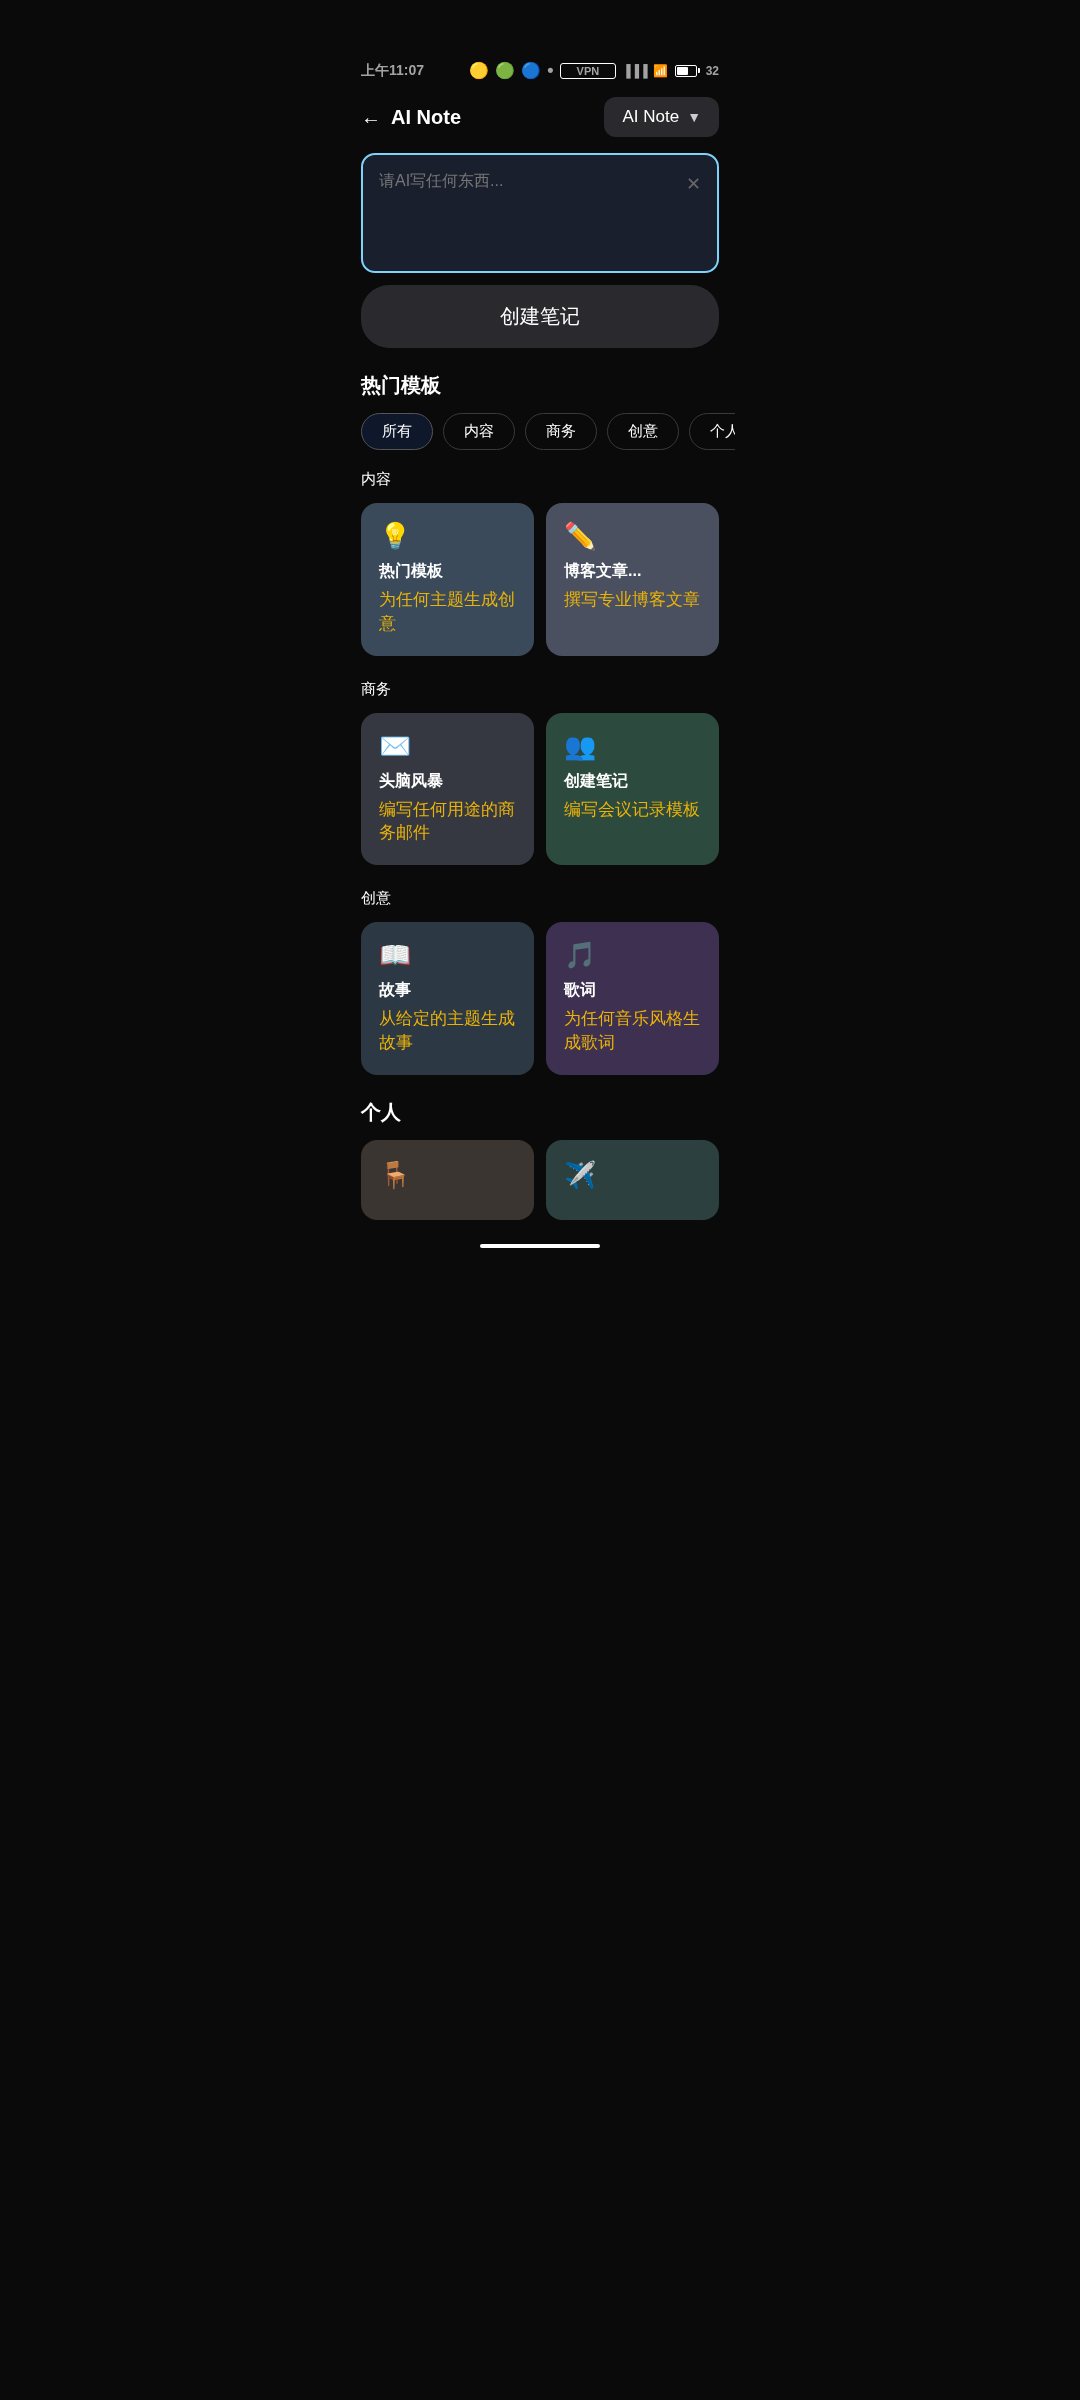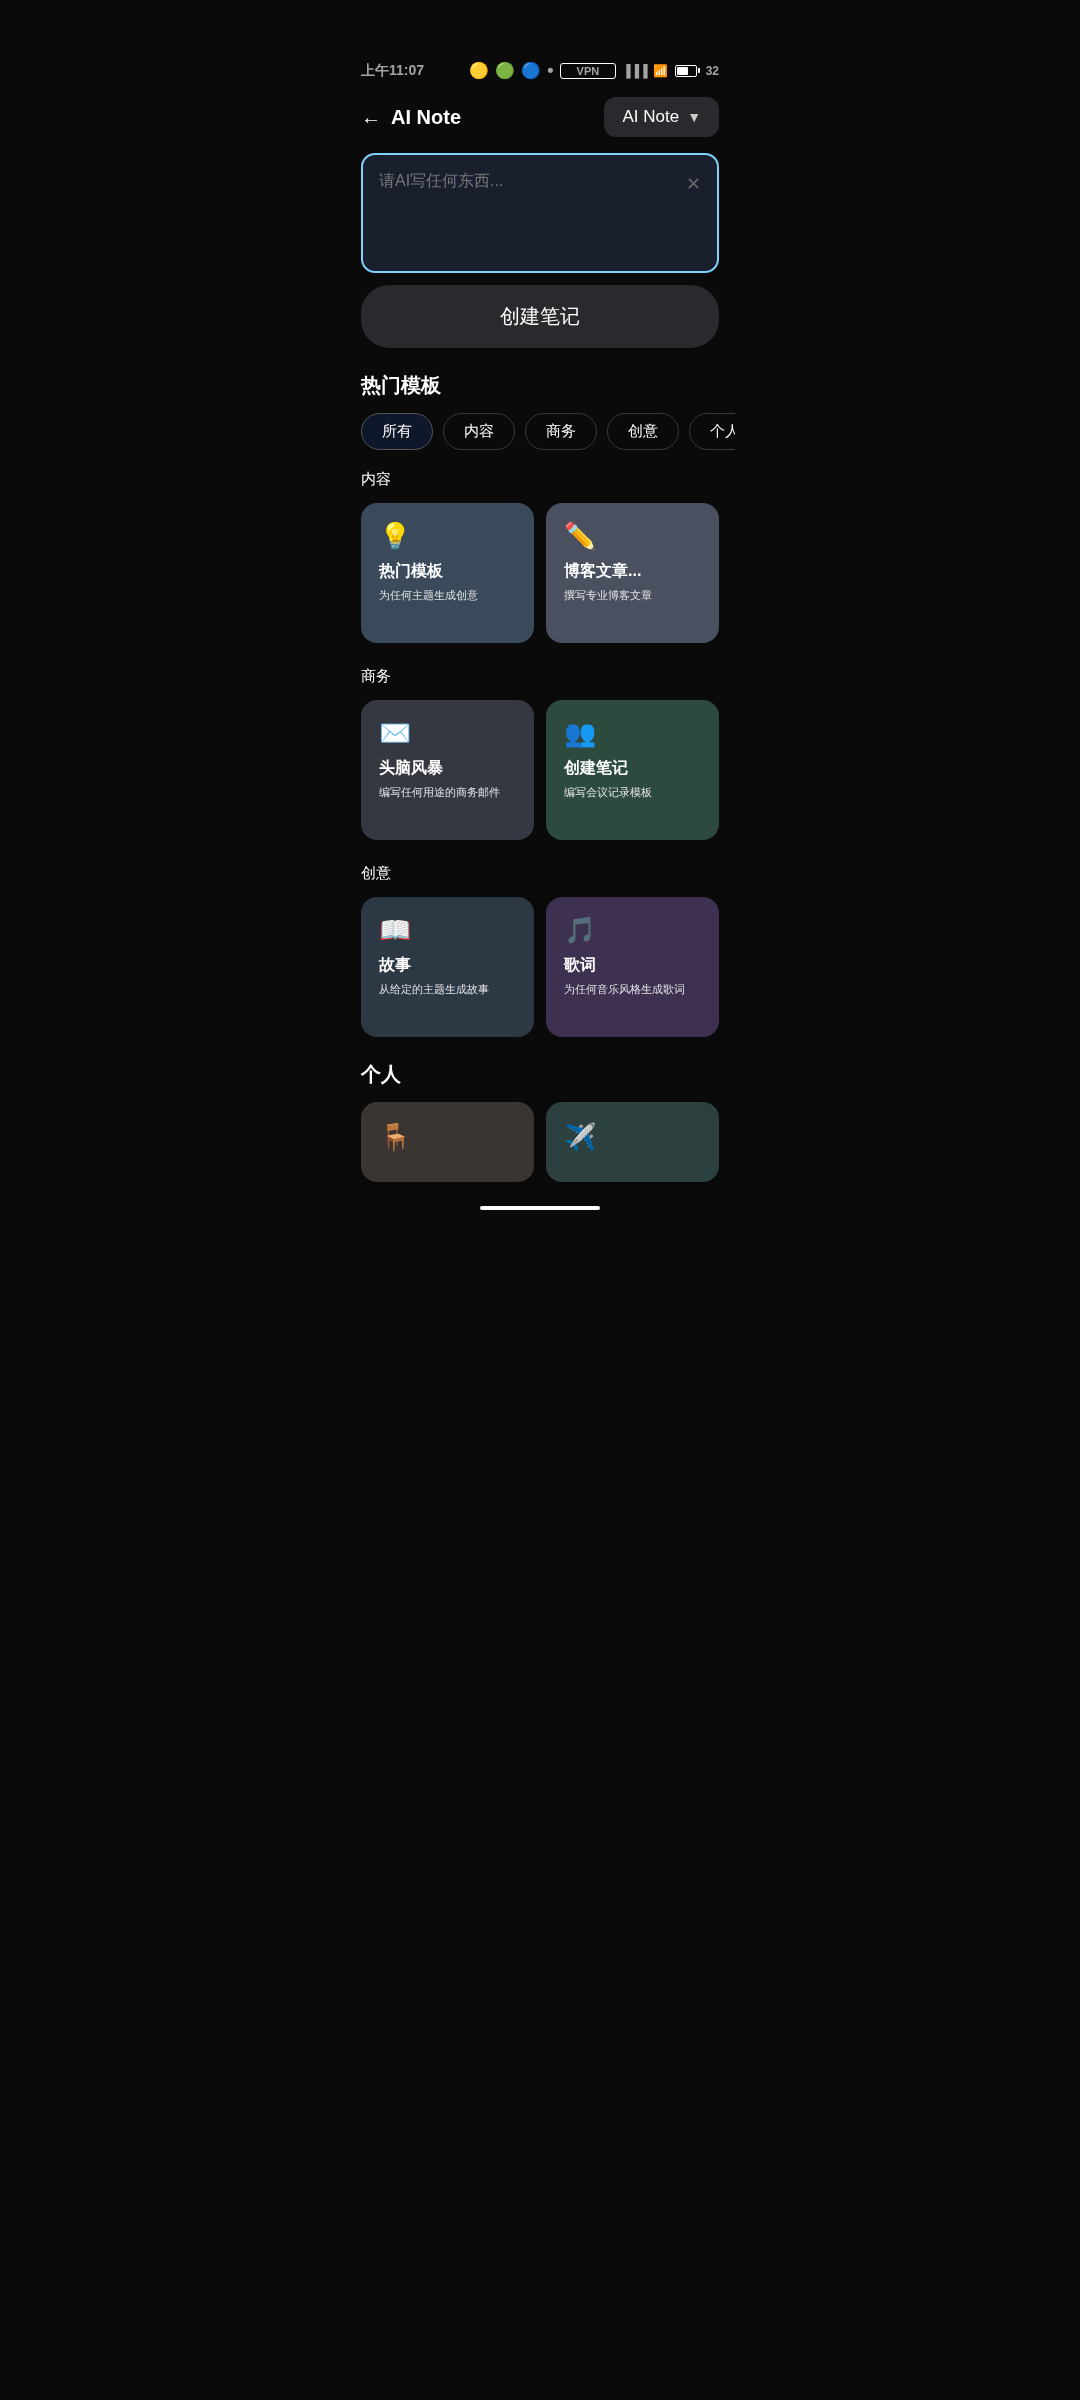--- a/index.html
+++ b/index.html
@@ -219,22 +219,22 @@
       line-height: 1;
     }
     .card-content {}
     .card-title {
       font-size: 16px;
       font-weight: 600;
       color: #fff;
       margin-bottom: 6px;
     }
     .card-desc {
-      font-size: 11px;
-      color: #e5e5e5;
+      font-size: 17px;
+      color: #eab308;
       line-height: 1.4;
     }
 
     
     .card-blue-gray { background: #3a4a5a; }
     .card-gray { background: #4a5060; }
     .card-dark-gray { background: #353840; }
     .card-green { background: #2d4a3e; }
     .card-story { background: #2d3845; }
     .card-purple { background: #3d3050; }

